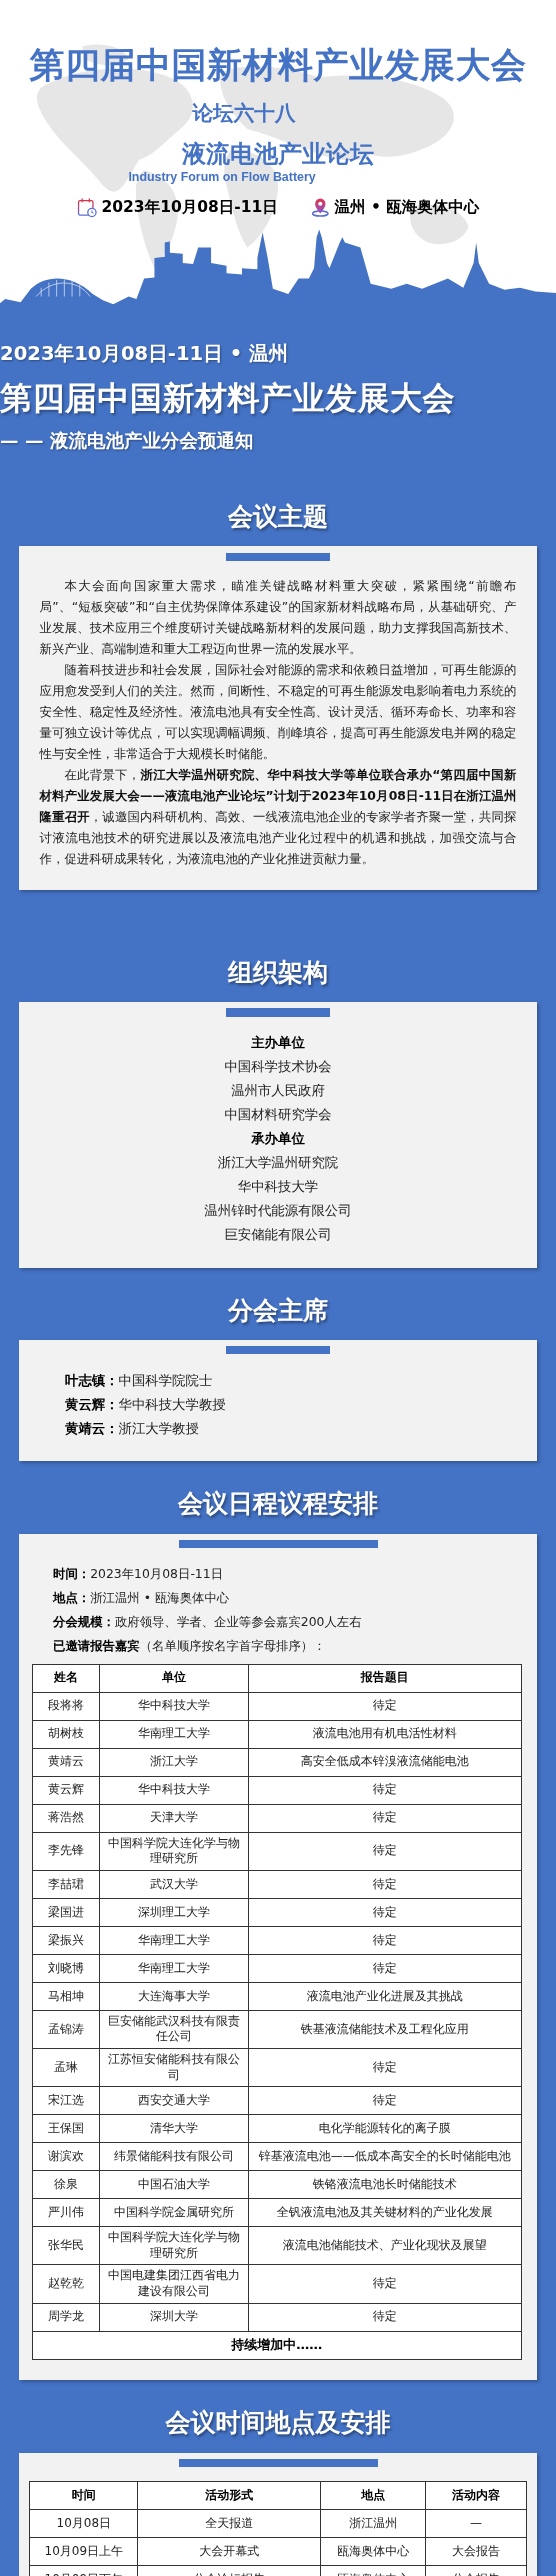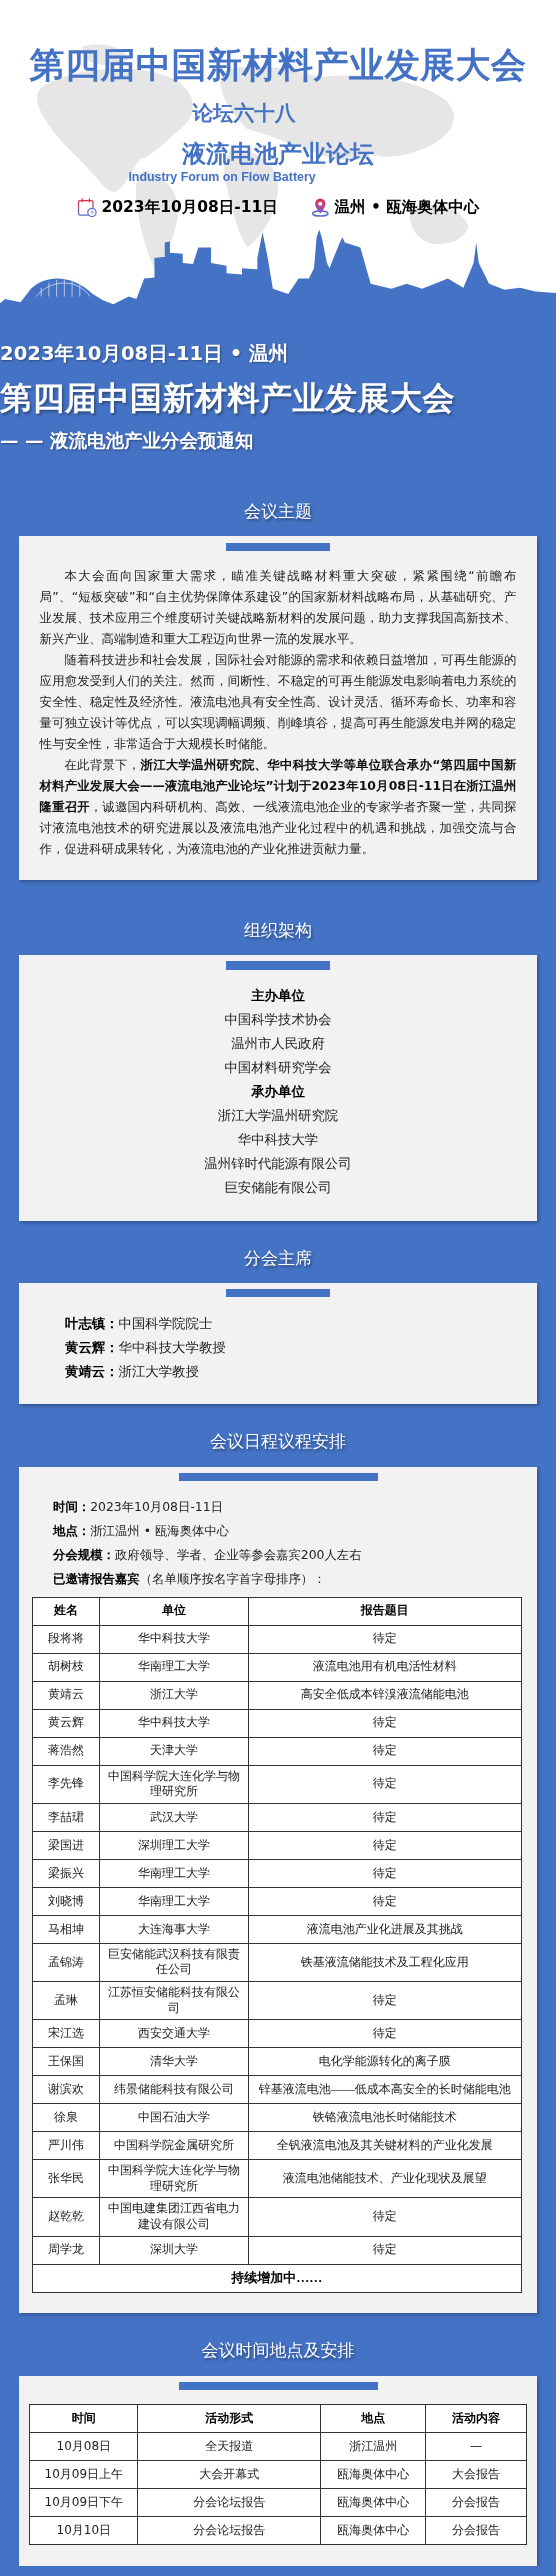--- a/index.html
+++ b/index.html
@@ -21,21 +21,21 @@
   .hero .meta { display: flex; align-items: center; gap: 4.1px; font-size: 15.5px; font-weight: bold; color: #000; }
   .hero .skyline { position: absolute; left: 0; top: 227px; width: 556px; height: 103px; }
 
   
   .banner { position: relative; height: 170px; padding-right: 15.5px; text-align: left; color: #fff; }
   .banner .b-date { padding-top: 10.3px; font-size: 19.6px; font-weight: bold; text-shadow: 1px 1px 2.1px rgba(0,0,0,0.35); }
   .banner .b-title { margin-top: 9.3px; font-size: 32px; font-weight: bold; text-shadow: 1.5px 1.5px 2.6px rgba(0,0,0,0.35); letter-spacing: 0.5px; }
   .banner .b-sub { margin-top: 7.2px; font-size: 18.5px; font-weight: bold; text-shadow: 1px 1px 2.1px rgba(0,0,0,0.35); }
 
   
-  .section-title { text-align: center; color: #fff; font-size: 17px; font-weight: normal;
+  .section-title { text-align: center; color: #fff; font-size: 25px; font-weight: bold;
     text-shadow: 1.5px 1.5px 2.6px rgba(0,0,0,0.4); padding: 26px 0 13.4px; }
   .card { margin: 0 19px; background: #f2f2f2; position: relative; padding: 6.2px 20.6px 20.6px;
     box-shadow: 1.5px 2.1px 3.1px rgba(0,0,0,0.25); }
   .card .bar { width: 104px; height: 8.2px; background: #4472c4; margin: 0 auto 14.4px; }
   .card .bar.wide { width: 199px; }
 
   .para { font-size: 12.4px; line-height: 21px; text-indent: 2em; text-align: justify; color: #222; }
   .para b { color: #111; }
 
   .org { text-align: center; font-size: 13.4px; line-height: 24px; color: #222; }
@@ -45,21 +45,21 @@
   .chair b { color: #000; padding-left: 12px; }
 
   .info { font-size: 12.4px; line-height: 24px; padding-left: 13.4px; color: #222; }
   .info b { color: #000; }
 
   table.tbl { border-collapse: collapse; width: 100%; background: #fff; font-size: 12px; color: #222; }
   table.tbl th, table.tbl td { border: 1px solid #333; text-align: center; vertical-align: middle; padding: 3.1px 4.1px; line-height: 15.5px; }
   table.tbl th { font-weight: bold; color: #000; height: 28px; }
   table.tbl td { height: 28px; }
   table.tbl td.more { font-weight: bold; font-size: 13px; color: #000; }
-  .guests { margin: 5.2px -5.2px 0 -7.7px; font-family: Liberation Serif, serif; }
+  .guests { margin: 5.2px -5.2px 0 -7.7px; }
   .sched { margin: 0 -10.3px; }
   .sched td, .sched th { height: 31px; }
 </style>
 </head>
 <body>
 
 <div class="hero">
   <svg class="map" viewBox="0 0 1080 520" preserveAspectRatio="none">
     <g fill="#e6e6e6">
       <path d="M80,110 C140,70 260,60 330,90 C380,110 390,160 350,190 C320,215 300,240 270,250 C240,300 230,330 200,300 C170,260 130,230 100,190 C80,160 60,130 80,110 Z"></path>
@@ -128,21 +128,21 @@
 </div>
 
 <div class="section-title" style="padding-top:0;">会议主题</div>
 <div class="card">
   <div class="bar"></div>
   <p class="para">本大会面向国家重大需求，瞄准关键战略材料重大突破，紧紧围绕“前瞻布局”、“短板突破”和“自主优势保障体系建设”的国家新材料战略布局，从基础研究、产业发展、技术应用三个维度研讨关键战略新材料的发展问题，助力支撑我国高新技术、新兴产业、高端制造和重大工程迈向世界一流的发展水平。</p>
   <p class="para">随着科技进步和社会发展，国际社会对能源的需求和依赖日益增加，可再生能源的应用愈发受到人们的关注。然而，间断性、不稳定的可再生能源发电影响着电力系统的安全性、稳定性及经济性。液流电池具有安全性高、设计灵活、循环寿命长、功率和容量可独立设计等优点，可以实现调幅调频、削峰填谷，提高可再生能源发电并网的稳定性与安全性，非常适合于大规模长时储能。</p>
   <p class="para"><span>在此背景下，</span><b>浙江大学温州研究院、华中科技大学等单位联合承办“第四届中国新材料产业发展大会——液流电池产业论坛”计划于2023年10月08日-11日在浙江温州隆重召开</b><span>，诚邀国内科研机构、高效、一线液流电池企业的专家学者齐聚一堂，共同探讨液流电池技术的研究进展以及液流电池产业化过程中的机遇和挑战，加强交流与合作，促进科研成果转化，为液流电池的产业化推进贡献力量。</span></p>
 </div>
 
-<div class="section-title" style="padding-top:39px;">组织架构</div>
+<div class="section-title" style="padding-top:66px;">组织架构</div>
 <div class="card">
   <div class="bar"></div>
   <div class="org">
     <div class="h">主办单位</div>
     <div>中国科学技术协会</div>
     <div>温州市人民政府</div>
     <div>中国材料研究学会</div>
     <div class="h">承办单位</div>
     <div>浙江大学温州研究院</div>
     <div>华中科技大学</div>

